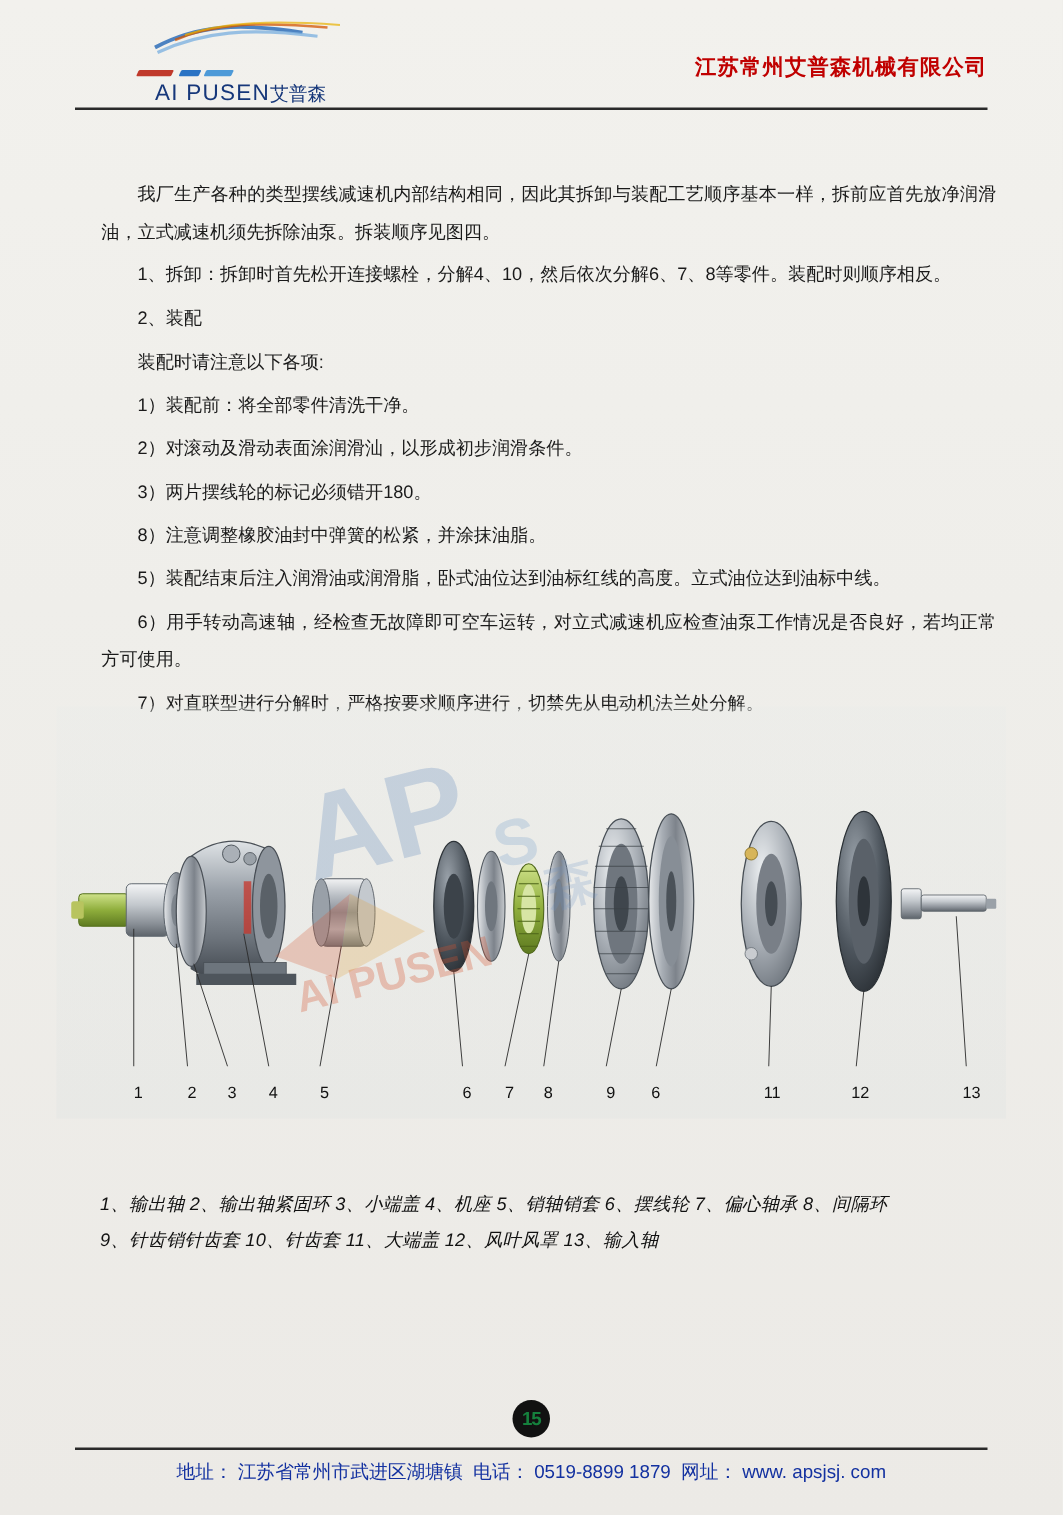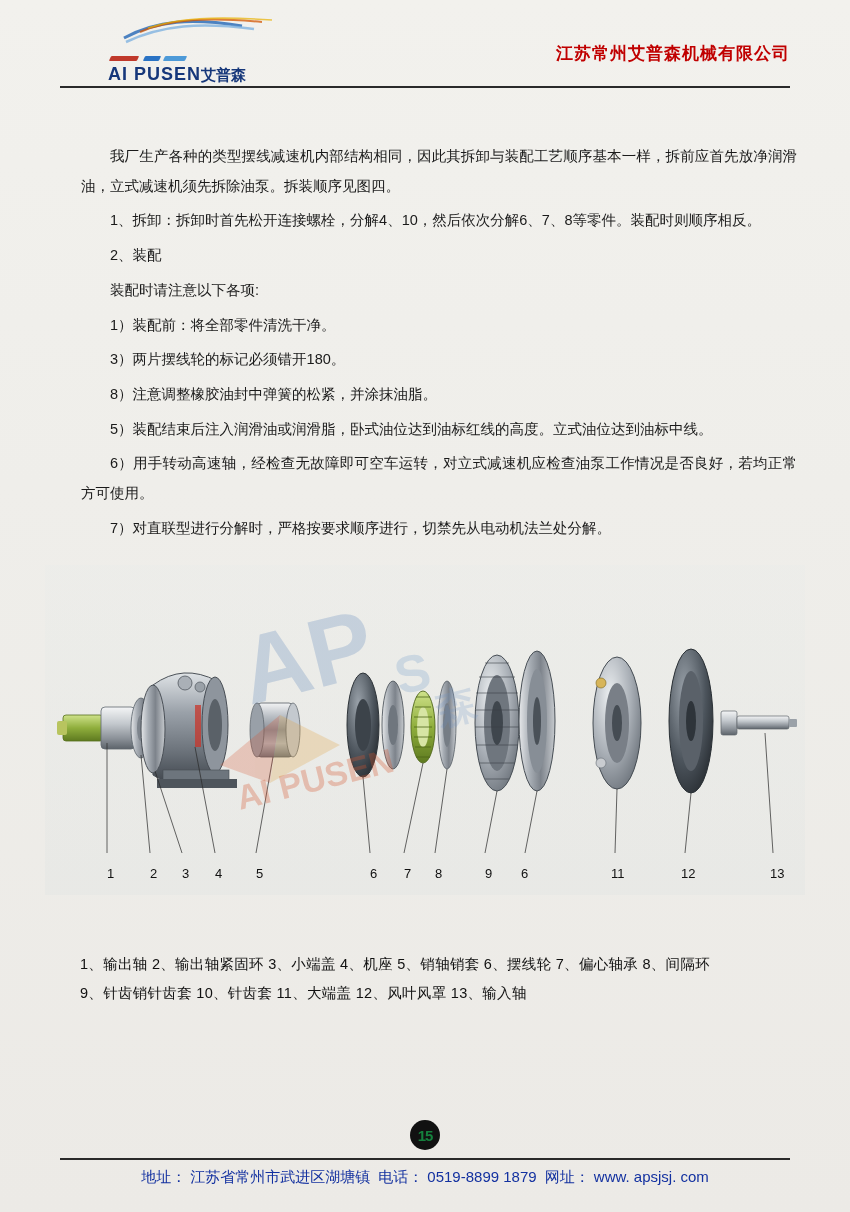--- a/index.html
+++ b/index.html
@@ -50,23 +50,23 @@
     position: absolute;
     display: block;
     height: 5px;
     border-radius: 1px;
   }
   .logo-bars i.b1 { left: 0; top: 4px; width: 28px; background: #c0392b; transform: skewX(-25deg); }
   .logo-bars i.b2 { left: 34px; top: 4px; width: 16px; background: #2a73c4; transform: skewX(-25deg); }
   .logo-bars i.b3 { left: 54px; top: 4px; width: 22px; background: #4d9ad8; transform: skewX(-25deg); }
   .logo-text {
     position: absolute;
-    left: 2px; top: 14px;
+    left: 18px; top: 14px;
     font-size: 18px;
-    font-weight: bold;
+    font-weight: normal;
     color: #16377a;
     letter-spacing: 1px;
     white-space: nowrap;
   }
   .logo-text .cn {
     font-size: 15px;
     letter-spacing: 0;
   }
   .company-name {
     position: absolute;
@@ -166,20 +166,21 @@
     position: absolute;
     left: 80px; top: 950px;
     width: 700px;
   }
   .legend-line {
     font-size: 14.5px;
     line-height: 2.0;
     color: #111;
     letter-spacing: .3px;
     white-space: nowrap;
+    font-style: italic;
   }
 
   
   .page-number {
     position: absolute;
     left: 50%;
     top: 1120px;
     transform: translateX(-50%);
     width: 30px; height: 30px;
     border-radius: 50%;
@@ -242,20 +243,21 @@
   </div>
   <div class="header-rule"></div>
 
 
   <div class="content">
     <p class="para indent">我厂生产各种的类型摆线减速机内部结构相同，因此其拆卸与装配工艺顺序基本一样，拆前应首先放净润滑油，立式减速机须先拆除油泵。拆装顺序见图四。</p>
     <p class="para indent">1、拆卸：拆卸时首先松开连接螺栓，分解4、10，然后依次分解6、7、8等零件。装配时则顺序相反。</p>
     <p class="para indent">2、装配</p>
     <p class="para indent">装配时请注意以下各项:</p>
     <p class="para indent">1）装配前：将全部零件清洗干净。</p>
+    <p class="para indent">2）对滚动及滑动表面涂润滑汕，以形成初步润滑条件。</p>
     <p class="para indent">3）两片摆线轮的标记必须错开180。</p>
     <p class="para indent">8）注意调整橡胶油封中弹簧的松紧，并涂抹油脂。</p>
     <p class="para indent">5）装配结束后注入润滑油或润滑脂，卧式油位达到油标红线的高度。立式油位达到油标中线。</p>
     <p class="para indent">6）用手转动高速轴，经检查无故障即可空车运转，对立式减速机应检查油泵工作情况是否良好，若均正常方可使用。</p>
     <p class="para indent">7）对直联型进行分解时，严格按要求顺序进行，切禁先从电动机法兰处分解。</p>
   </div>
 
   <div class="figure">
     <svg class="fig-svg" viewBox="0 0 760 330" width="760" height="330">
       <defs>

